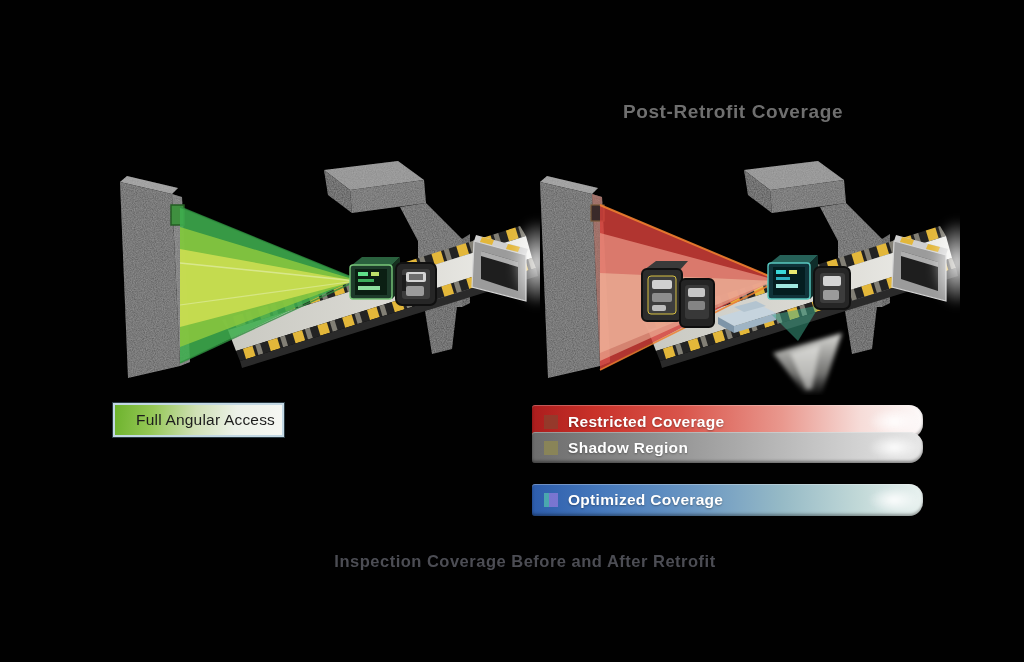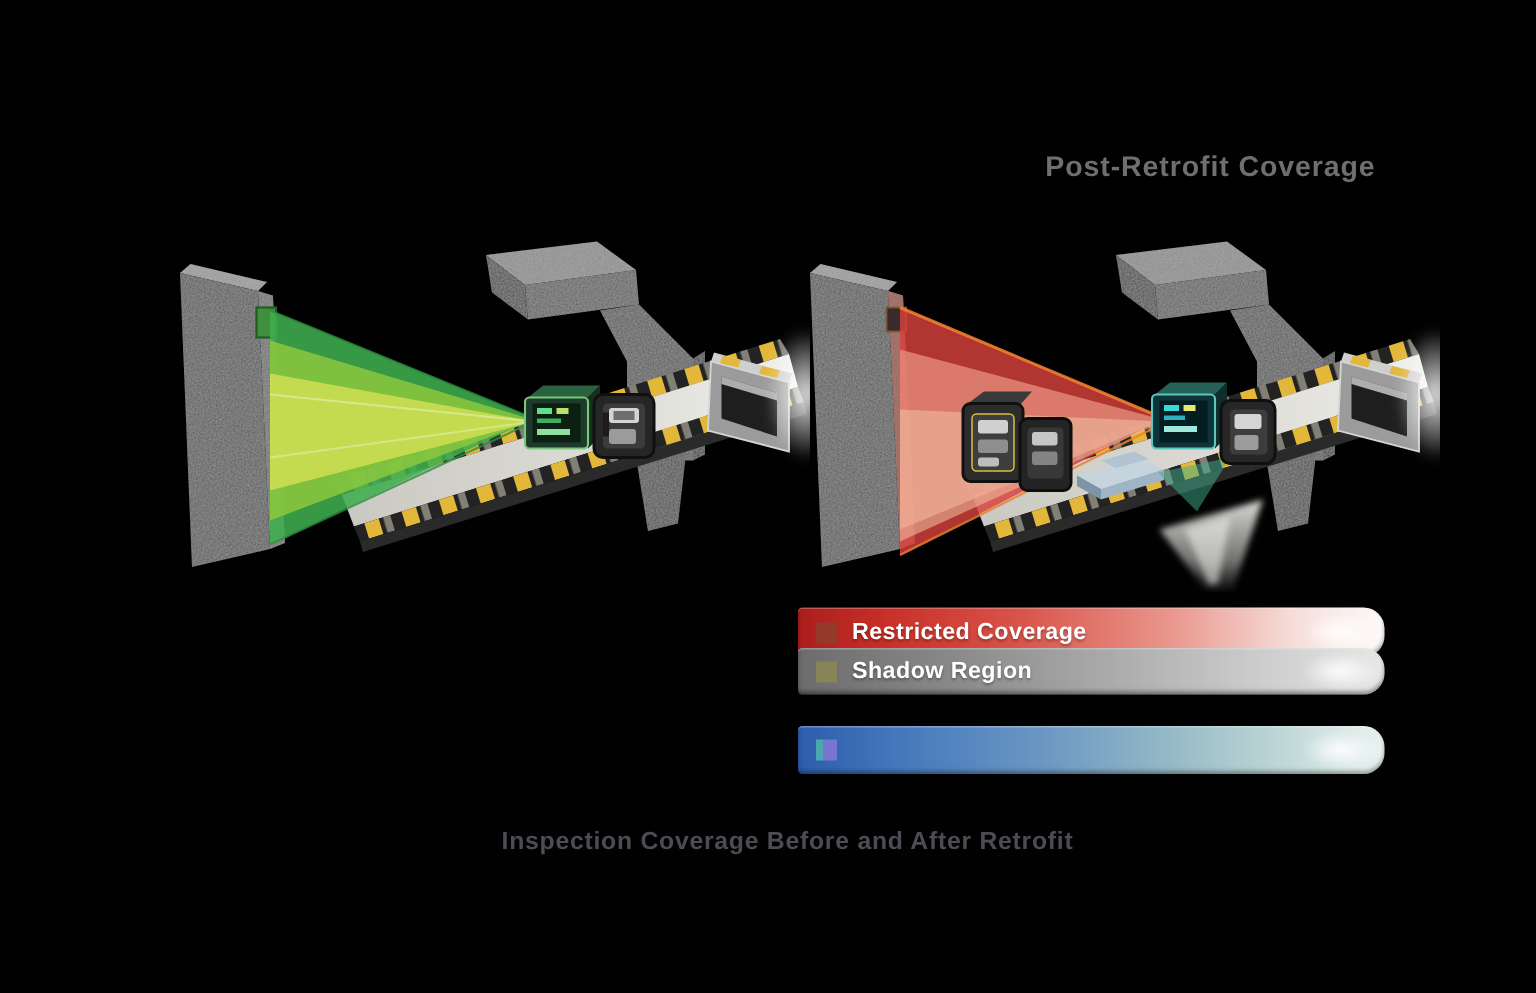--- a/index.html
+++ b/index.html
@@ -3,21 +3,21 @@
 <meta charset="utf-8">
 <style>
   html,body{margin:0;padding:0;background:#000;}
   body{width:1024px;height:662px;position:relative;overflow:hidden;
        font-family:"Liberation Sans", sans-serif;}
   .stage{position:absolute;inset:0;background:#010101;}
 
   .panel-title{position:absolute;top:101px;width:440px;text-align:center;
     font-size:19px;font-weight:600;letter-spacing:.6px;color:#6f6f6f;}
   .panel-title.pre{left:120px;}
-  .panel-title.post{left:477px;text-align:right;}
+  .panel-title.post{left:513px;}
 
   .scene{position:absolute;top:155px;width:440px;height:240px;}
   .scene.pre{left:100px;}
   .scene.post{left:520px;}
 
   .caption{position:absolute;top:552px;left:13px;width:1024px;text-align:center;
     font-size:16.5px;font-weight:600;letter-spacing:.5px;color:#4c4d54;}
 
   
   .legend-pre{position:absolute;left:113px;top:403px;width:167px;height:30px;
@@ -248,27 +248,31 @@
       <polygon points="376,80 428,94 426,100 374,86" fill="#cfcfcf"></polygon>
       <polygon points="374,86 426,100 426,146 372,132" fill="#9b9b9b" stroke="#d5d5d5" stroke-width="1.2"></polygon>
       <polygon points="381,96 418,107 418,136 381,124" fill="#1e1e1e"></polygon>
       <polygon points="381,96 418,107 418,112 381,101" fill="#e9e9e9" opacity=".7"></polygon>
       <polygon points="382,82 394,85 392,90 380,87" fill="#e3b73a"></polygon>
       <polygon points="408,89 420,92 418,97 406,94" fill="#e3b73a"></polygon>
     </g>
     <ellipse cx="437" cy="108" rx="26" ry="44" fill="url(#glowW)" filter="url(#soft4)"></ellipse>
   </svg>
 
+  <div class="legend-pre">
+    <span class="chip-label">Full Angular Access</span>
+  </div>
 
   <div class="bar bar-red">
     <span class="swatch swatch-red"></span>
     <span class="bar-label">Restricted Coverage</span>
   </div>
   <div class="bar bar-gray">
     <span class="swatch swatch-gray"></span>
     <span class="bar-label">Shadow Region</span>
   </div>
   <div class="bar bar-blue">
     <span class="swatch swatch-blue"></span>
+    <span class="bar-label">Optimized Coverage</span>
   </div>
 
   <div class="caption">Inspection Coverage Before and After Retrofit</div>
 </div>
 
 </body></html>

